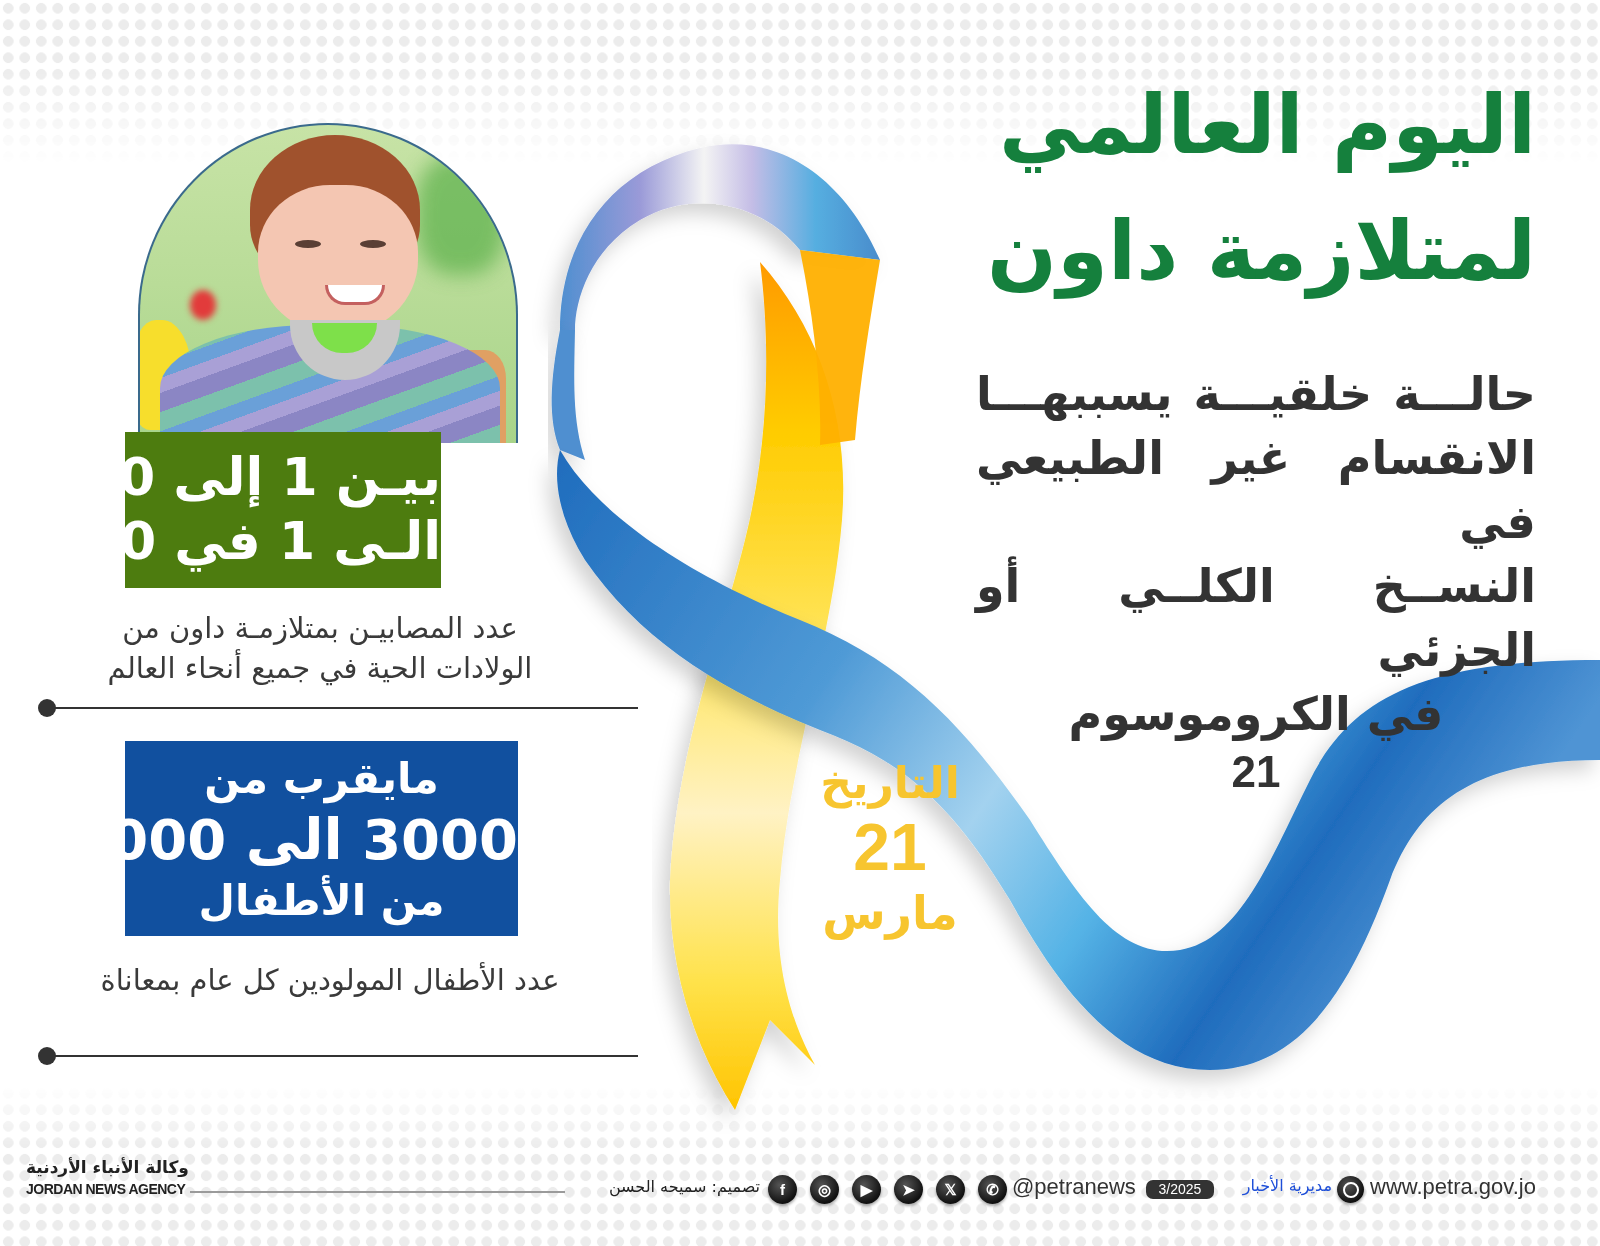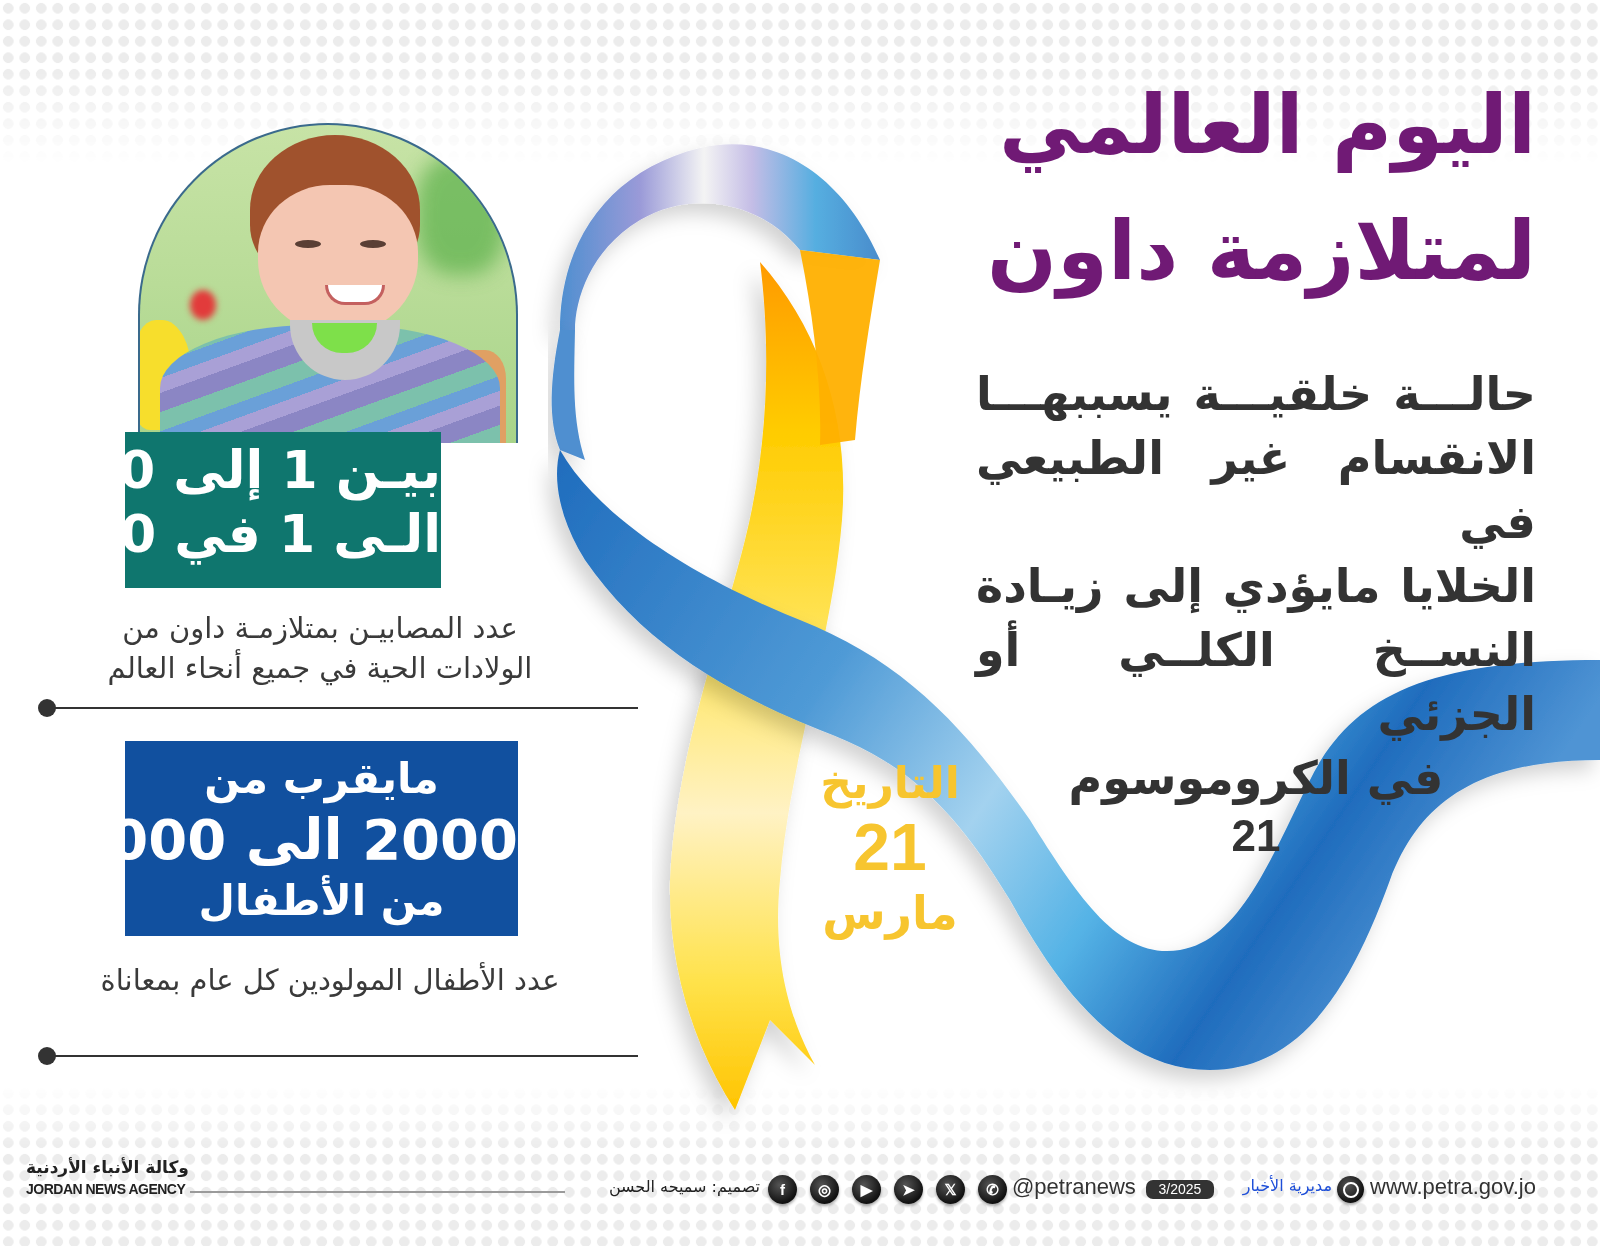--- a/index.html
+++ b/index.html
@@ -13,21 +13,21 @@
       pointer-events: none;
     }
     .dots-top { top: 0; height: 165px; -webkit-mask-image: linear-gradient(to bottom, #000 40%, transparent); mask-image: linear-gradient(to bottom, #000 40%, transparent); }
     .dots-bottom { top: 1085px; height: 161px; -webkit-mask-image: linear-gradient(to top, #000 60%, transparent); mask-image: linear-gradient(to top, #000 60%, transparent); }
 
     .ribbon { position: absolute; left: 0; top: 0; width: 1600px; height: 1246px; pointer-events: none; }
 
     
     .title {
       position: absolute; right: 64px; top: 62px; width: 620px;
-      text-align: right; color: #701a75; font-weight: bold;
+      text-align: right; color: #15803d; font-weight: bold;
       font-size: 82px; line-height: 126px;
     }
 
     
     .desc {
       position: absolute; right: 64px; top: 362px; width: 560px;
       text-align: center; color: #333333; font-weight: bold;
       font-size: 46px; line-height: 64px;
     }
     .desc .l { display: block; text-align: justify; text-align-last: justify; }
@@ -60,21 +60,21 @@
     .photo .eye.l { left: 155px; } .photo .eye.r { left: 220px; }
     .photo .mouth { position: absolute; left: 185px; top: 160px; width: 60px; height: 20px; border-radius: 0 0 40px 40px; background: #fff; border: 3px solid #c4605f; border-top: none; }
     .photo .body { position: absolute; left: 20px; top: 200px; width: 340px; height: 140px; border-radius: 45% 45% 0 0; background: repeating-linear-gradient(160deg, #8b86c4 0 18px, #7cc1ac 18px 36px, #6aa0d8 36px 50px, #a9a0d6 50px 64px); }
     .photo .collar { position: absolute; left: 150px; top: 195px; width: 110px; height: 60px; border-radius: 0 0 55px 55px; background: #c8c8c8; }
     .photo .shirt { position: absolute; left: 172px; top: 198px; width: 65px; height: 30px; border-radius: 0 0 32px 32px; background: #7ee04a; }
 
     
     .stat-box {
       position: absolute; text-align: center; color: #ffffff; font-weight: bold;
     }
-    .stat1 { left: 125px; top: 432px; width: 316px; height: 156px; background: #0f766e; padding-top: 6px; }
+    .stat1 { left: 125px; top: 432px; width: 316px; height: 156px; background: #4d7c0f; padding-top: 13px; }
     .stat1 .ln { display: block; font-size: 52px; line-height: 64px; white-space: nowrap; }
     .stat2 { left: 125px; top: 741px; width: 393px; height: 195px; background: #11509f; padding-top: 12px; }
     .stat2 .a { display: block; font-size: 42px; line-height: 52px; }
     .stat2 .b { display: block; font-size: 56px; line-height: 70px; white-space: nowrap; }
     .stat2 .c { display: block; font-size: 42px; line-height: 52px; }
 
     .caption {
       position: absolute; width: 560px; text-align: center; color: #3a3a3a;
       font-size: 29px; line-height: 40px;
     }
@@ -157,21 +157,20 @@
 </svg>
 
 <h1 class="title">
   <span style="display:block">اليوم العالمي</span>
   <span style="display:block">لمتلازمة داون</span>
 </h1>
 
 <div class="desc">
   <span class="l">حالـــة خلقيـــة يسببهـــا</span>
   <span class="l">الانقسام غير الطبيعي في</span>
-  <span class="l">الخلايا مايؤدي  إلى زيـادة</span>
   <span class="l">النســخ الكلــي أو الجزئي</span>
   <span class="c">في الكروموسوم</span>
   <span class="c num">21</span>
 </div>
 
 <div class="date">
   <span class="lbl">التاريخ</span>
   <span class="day">21</span>
   <span class="mon">مارس</span>
 </div>
@@ -196,21 +195,21 @@
   <span class="ln">الـى 1 في 1100</span>
 </div>
 <div class="caption cap1">
   <span style="display:block">عدد المصابيـن بمتلازمـة داون من</span>
   <span style="display:block">الولادات الحية في جميع أنحاء العالم</span>
 </div>
 <div class="divider div1"></div>
 
 <div class="stat-box stat2">
   <span class="a">مايقرب من</span>
-  <span class="b">2000 الى 5000</span>
+  <span class="b">3000 الى 8000</span>
   <span class="c">من الأطفال</span>
 </div>
 <div class="caption cap2">
   <span style="display:block">عدد الأطفال المولودين كل عام بمعاناة</span>
 </div>
 <div class="divider div2"></div>
 
 <div class="footer-agency">
   <div class="agency-ar">وكالة الأنباء الأردنية</div>
   <div class="agency-en">JORDAN NEWS AGENCY</div>

